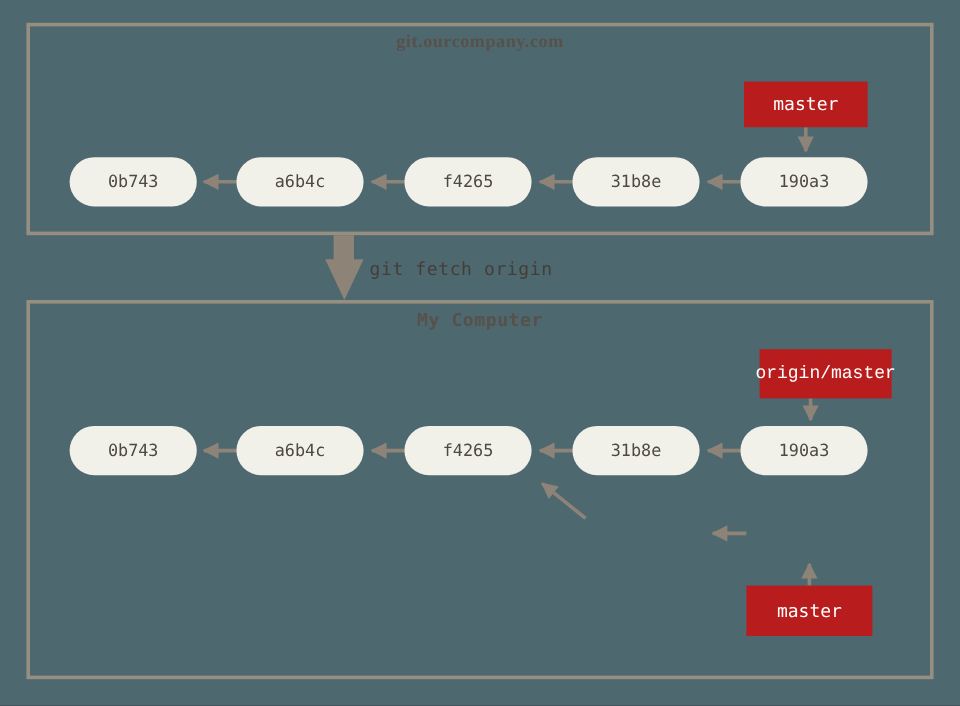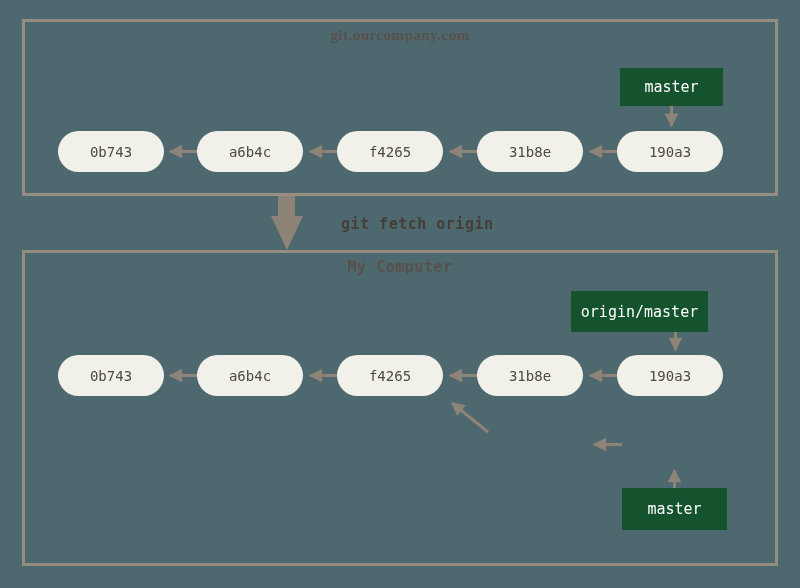--- a/index.html
+++ b/index.html
@@ -15,37 +15,37 @@
   .box-title{
     position:absolute;left:0;width:800px;text-align:center;
     font-size:15px;font-weight:bold;color:#57514a;letter-spacing:0.5px;
   }
   .commit-node{
     position:absolute;width:106px;height:41px;border-radius:21px;
     background:#f1f0e9;display:flex;align-items:center;justify-content:center;
     font-size:14px;color:#4e4a43;
   }
   .branch-label{
-    position:absolute;background:#14532d;color:#ffffff;
+    position:absolute;background:#b91c1c;color:#ffffff;
     display:flex;align-items:center;justify-content:center;
     font-size:15px;
     text-align:right;
   }
   .arrow-layer{position:absolute;left:0;top:0;pointer-events:none;}
   .fetch-shaft{
     position:absolute;left:278px;top:196px;width:17px;height:21px;background:#8d8377;
   }
   .fetch-head{
     position:absolute;left:271px;top:216px;width:0;height:0;
     border-left:16px solid transparent;border-right:16px solid transparent;
     border-top:34px solid #8d8377;
   }
   .fetch-command{
     position:absolute;left:308px;top:215px;
-    font-size:15px;font-weight:bold;color:#453e37;letter-spacing:0.5px;margin-left:33px;
+    font-size:15px;font-weight:normal;color:#453e37;letter-spacing:0.5px;
   }
 </style>
 </head>
 <body>
 
 <div class="canvas">
 
   <svg class="arrow-layer" width="800" height="588" viewBox="0 0 800 588">
     <defs>
       <marker id="ah" viewBox="0 0 10 10" refX="9" refY="5" markerWidth="5.5" markerHeight="4.5" orient="auto">
@@ -94,16 +94,16 @@
   <div class="repo-box" style="left:22px;top:250px;width:756px;height:316px;"></div>
   <div class="box-title" style="top:258px;">My Computer</div>
 
   <div class="commit-node" style="left:58px;top:355px;">0b743</div>
   <div class="commit-node" style="left:197px;top:355px;">a6b4c</div>
   <div class="commit-node" style="left:337px;top:355px;">f4265</div>
   <div class="commit-node" style="left:477px;top:355px;">31b8e</div>
   <div class="commit-node" style="left:617px;top:355px;">190a3</div>
 
 
-  <div class="branch-label" style="left:571px;top:291px;width:137px;height:41px;">origin/master</div>
+  <div class="branch-label" style="left:633px;top:291px;width:110px;height:41px;font-family:Liberation Mono, monospace;">origin/master</div>
   <div class="branch-label" style="left:622px;top:488px;width:105px;height:42px;">master</div>
 
 </div>
 
 </body></html>

